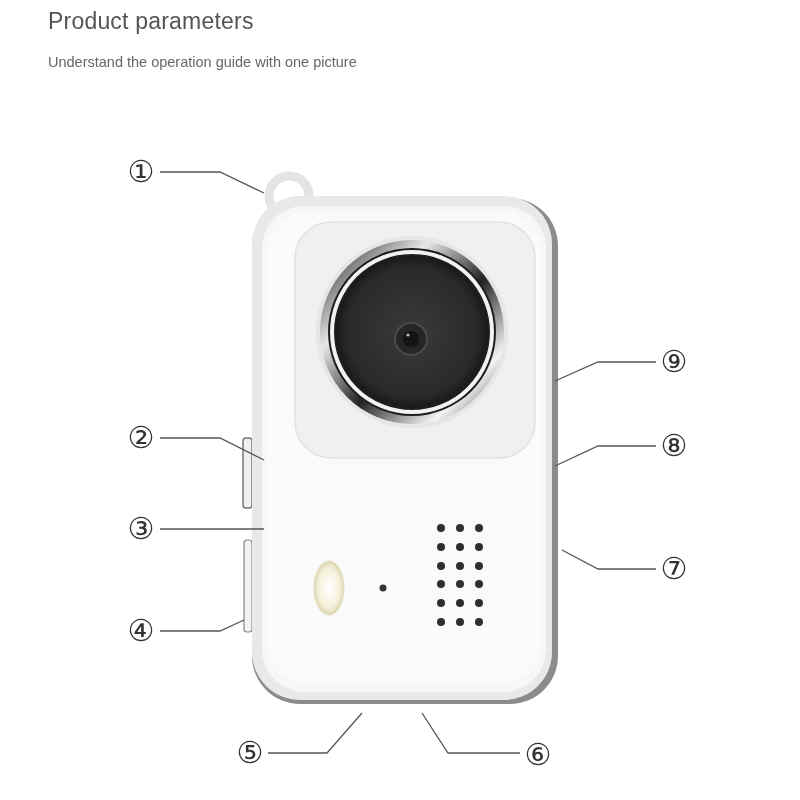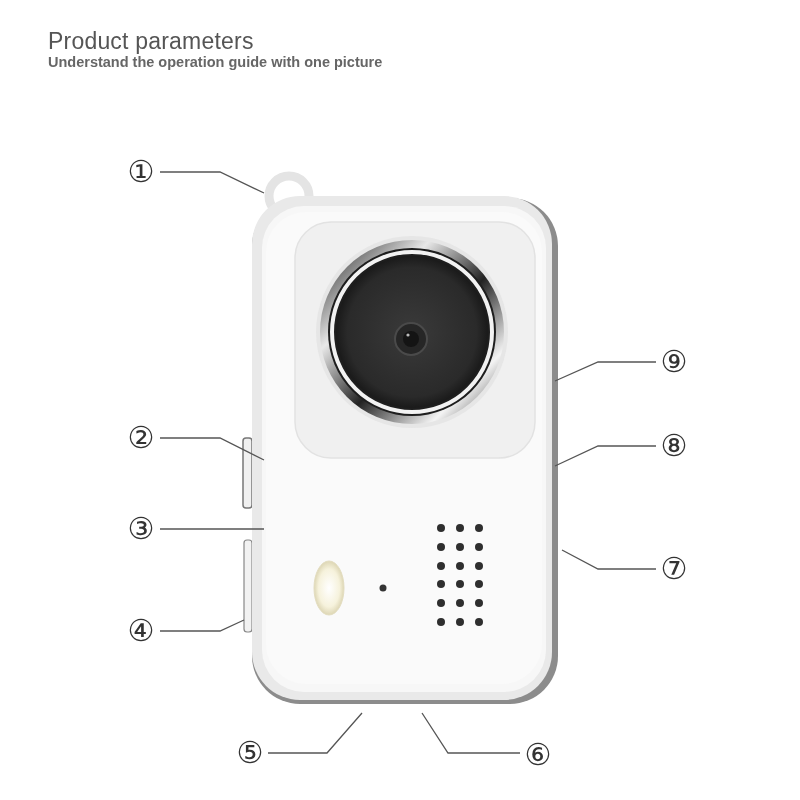--- a/index.html
+++ b/index.html
@@ -1,18 +1,18 @@
 <!DOCTYPE html>
 <html><head>
 <meta charset="utf-8">
 <style>
   html, body { margin:0; padding:0; background:#ffffff; }
   body { width:800px; height:800px; position:relative; overflow:hidden; font-family:"Liberation Sans", sans-serif; }
-  .title { position:absolute; left:48px; top:8px; font-size:23px; color:#555; letter-spacing:0.2px;margin-top:20px; }
-  .subtitle { position:absolute; left:48px; top:54px; font-size:14.5px; color:#666;font-weight:bold; }
+  .title { position:absolute; left:48px; top:8px; font-size:23px; color:#555; letter-spacing:0.2px; }
+  .subtitle { position:absolute; left:48px; top:54px; font-size:14.5px; color:#666; }
   .callout { position:absolute; width:34px; height:34px; font-family:"DejaVu Sans", sans-serif; font-size:30px; line-height:34px; text-align:center; color:#333; }
   svg.lines { position:absolute; left:0; top:0; }
 </style>
 </head>
 <body>
 
 <div class="title">Product parameters</div>
 <div class="subtitle">Understand the operation guide with one picture</div>
 
 <svg class="lines" width="800" height="800" viewBox="0 0 800 800">

